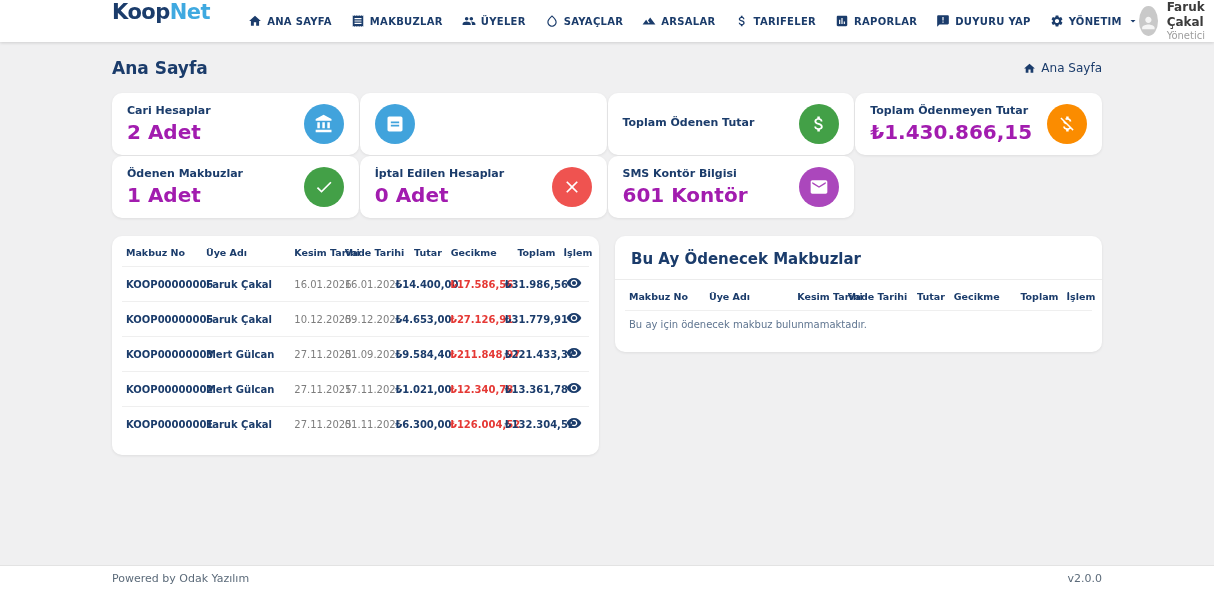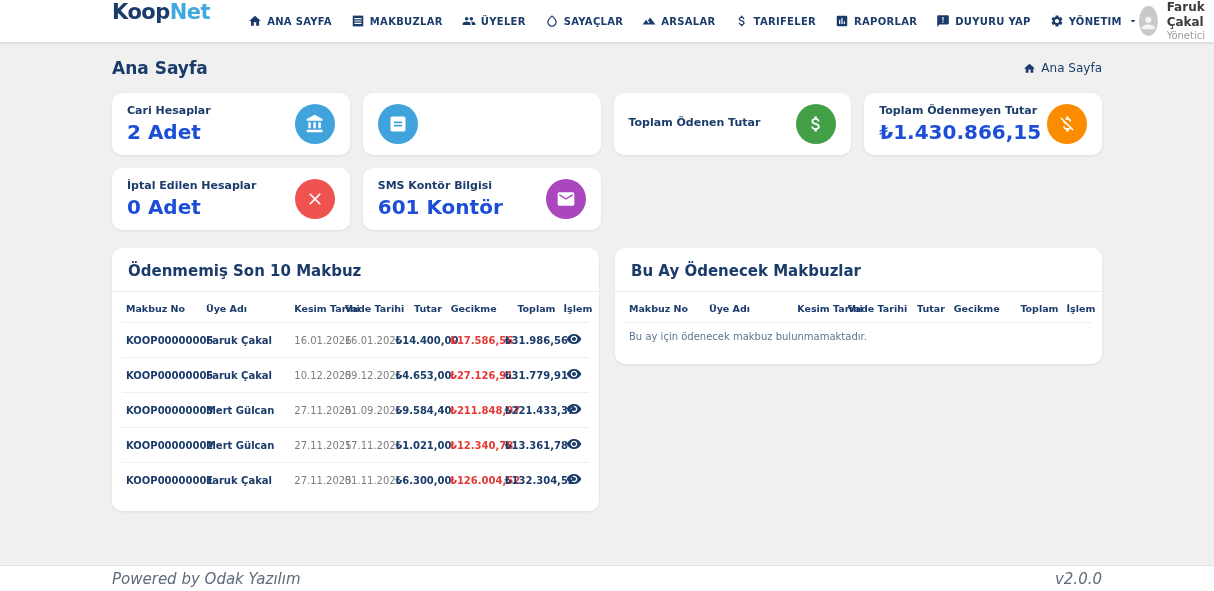--- a/index.html
+++ b/index.html
@@ -38,28 +38,28 @@
   .user-name { font-size:12px; font-weight:bold; color:#3b3b3b; }
   .user-role { font-size:10px; color:#9e9e9e; }
 
   
   main { flex:1; background:#f0f0f1; padding-top:16px; overflow:hidden; }
   .title-row { display:flex; justify-content:space-between; align-items:center; margin-bottom:15px; }
   .page-title { font-size:17px; font-weight:bold; color:#1b3c6b; }
   .breadcrumb { display:flex; align-items:center; gap:5px; font-size:12px; color:#1b3c6b; cursor:pointer; }
   .breadcrumb svg { width:13px; height:13px; fill:#1b3c6b; }
 
-  .stats-grid { display:grid; grid-template-columns:repeat(4,1fr); gap:13px; margin-bottom:18px; }
+  .stats-grid { display:grid; grid-template-columns:repeat(4,1fr); gap:1px; margin-bottom:18px; }
   .stat-card {
     background:#fff; border-radius:10px; padding:10px 15px; height:62px;
     display:flex; justify-content:space-between; align-items:center;
     box-shadow:0 1px 3px rgba(0,0,0,0.08);
   }
   .stat-label { font-size:11px; font-weight:600; color:#1b3c6b; margin-bottom:3px; white-space:nowrap; }
-  .stat-value { font-size:20px; font-weight:bold; color:#1d4ed8; white-space:nowrap; }
+  .stat-value { font-size:20px; font-weight:bold; color:#a21caf; white-space:nowrap; }
   .stat-icon {
     width:40px; height:40px; border-radius:50%; flex:0 0 40px;
     display:flex; align-items:center; justify-content:center;
   }
   .stat-icon svg { width:20px; height:20px; fill:#fff; }
   .c-blue   { background:#41a3dc; }
   .c-green  { background:#43a047; }
   .c-orange { background:#fb8c00; }
   .c-red    { background:#ef5350; }
   .c-purple { background:#ab47bc; }
@@ -86,21 +86,21 @@
   .eye-btn { background:none; border:none; cursor:pointer; padding:0; line-height:0; }
   .eye-btn svg { width:16px; height:16px; fill:#1b3c6b; }
   .empty-msg { text-align:left; color:#5f7590; font-size:11.5px; padding:30px 0 34px; border-top:1px solid #efefef; }
 
   
   col.w-no{width:19%} col.w-mem{width:21%} col.w-kes{width:12%} col.w-vad{width:12%}
   col.w-tut{width:13%} col.w-gec{width:13%} col.w-top{width:14%} col.w-isl{width:7%}
 
   
   footer { flex:0 0 26px; background:#fff; border-top:1px solid #e3e3e3; display:flex; align-items:center; }
-  .footer-inner { display:flex; justify-content:space-between; align-items:flex-start; font-size:15px; color:#5c6b7a;font-style:italic; }
+  .footer-inner { display:flex; justify-content:space-between; align-items:flex-start; font-size:11px; color:#5c6b7a; }
 </style>
 </head>
 <body>
 
 <div class="page">
 
   <header>
     <div class="container header-inner">
       <a class="logo"><span class="logo-koop">Koop</span><span class="logo-net">Net</span></a>
 
@@ -249,20 +249,31 @@
             <div class="stat-label">Toplam Ödenmeyen Tutar</div>
             <div class="stat-value">₺1.430.866,15</div>
           </div>
           <div class="stat-icon c-orange">
               <svg viewBox="0 0 24 24">
                 <path d="M12.5 6.9c1.78 0 2.44.85 2.5 2.1h2.21c-.07-1.72-1.12-3.3-3.21-3.81V3h-3v2.16c-.53.12-1.03.3-1.48.54l1.47 1.47c.41-.17.91-.27 1.51-.27zM5.33 4.06 4.06 5.33 7.5 8.77c0 2.08 1.56 3.21 3.91 3.91l3.51 3.51c-.34.48-1.05.91-2.42.91-2.06 0-2.87-.92-2.98-2.1h-2.2c.12 2.19 1.76 3.42 3.68 3.83V21h3v-2.15c.96-.18 1.82-.55 2.45-1.12l2.22 2.22 1.27-1.27L5.33 4.06z"></path>
               </svg>
             </div>
         </div>
 
+        <div class="stat-card">
+          <div class="stat-text">
+            <div class="stat-label">Ödenen Makbuzlar</div>
+            <div class="stat-value">1 Adet</div>
+          </div>
+          <div class="stat-icon c-green">
+              <svg viewBox="0 0 24 24">
+                <path d="M9 16.17 4.83 12l-1.42 1.41L9 19 21 7l-1.41-1.41z"></path>
+              </svg>
+            </div>
+        </div>
 
 
         <div class="stat-card">
           <div class="stat-text">
             <div class="stat-label">İptal Edilen Hesaplar</div>
             <div class="stat-value">0 Adet</div>
           </div>
           <div class="stat-icon c-red">
               <svg viewBox="0 0 24 24">
                 <path d="M19 6.41 17.59 5 12 10.59 6.41 5 5 6.41 10.59 12 5 17.59 6.41 19 12 13.41 17.59 19 19 17.59 13.41 12z"></path>
@@ -280,21 +291,20 @@
                 <path d="M20 4H4c-1.1 0-1.99.9-1.99 2L2 18c0 1.1.9 2 2 2h16c1.1 0 2-.9 2-2V6c0-1.1-.9-2-2-2zm0 4-8 5-8-5V6l8 5 8-5v2z"></path>
               </svg>
             </div>
         </div>
 
       </div>
 
       <div class="tables-grid">
 
         <section class="table-card">
-          <h2 class="table-card-title">Ödenmemiş Son 10 Makbuz</h2>
           <div class="table-wrap">
             <table class="data-table">
               <colgroup>
                 <col class="w-no">
                   <col class="w-mem">
                   <col class="w-kes">
                   <col class="w-vad">
                 <col class="w-tut">
                   <col class="w-gec">
                   <col class="w-top">

